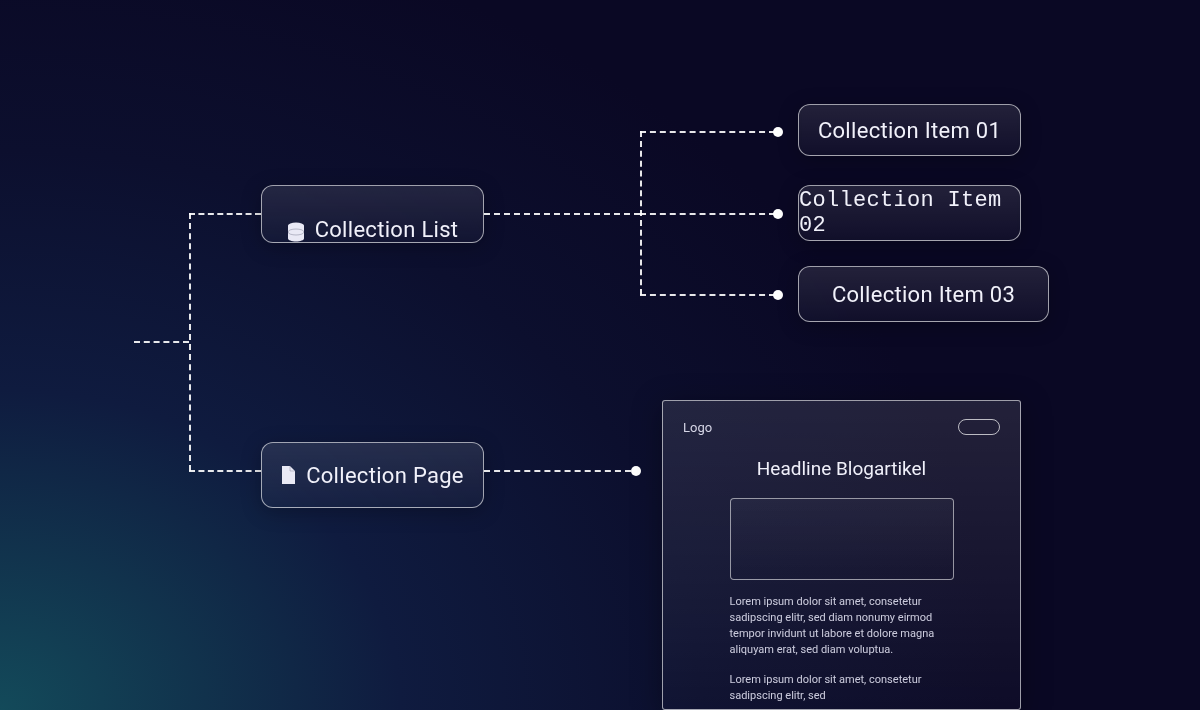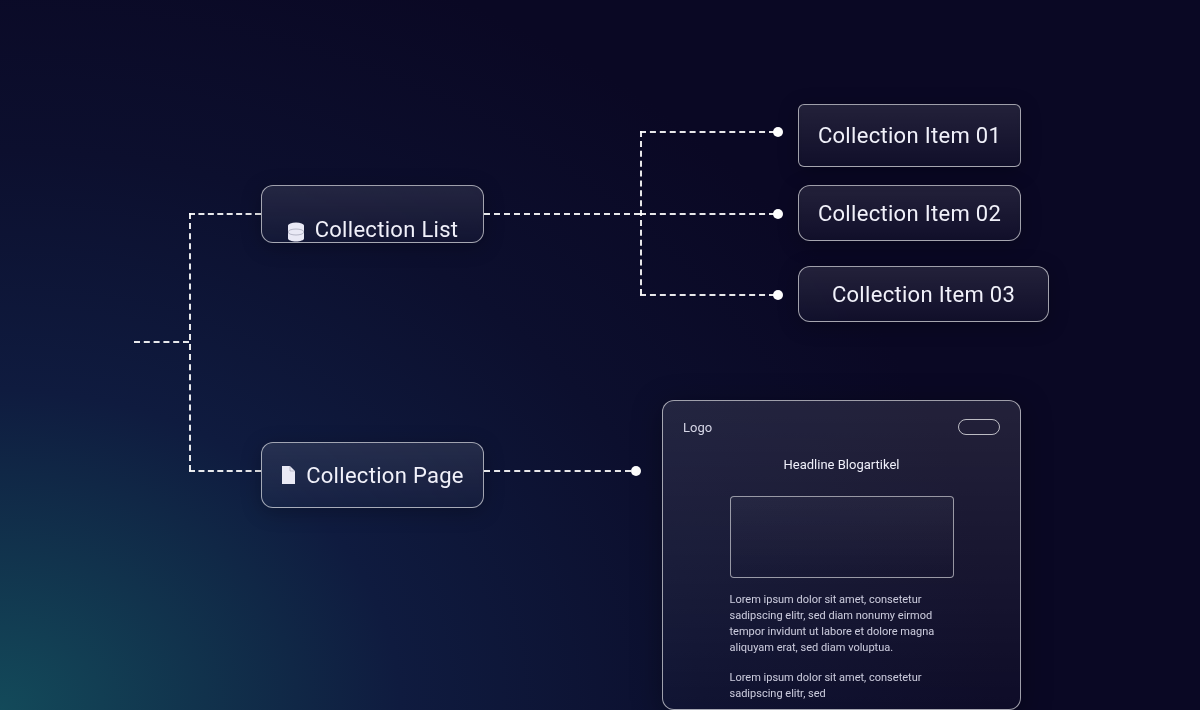--- a/index.html
+++ b/index.html
@@ -42,44 +42,44 @@
     position: absolute;
     width: 10px; height: 10px;
     border-radius: 50%;
     background: #fff;
   }
 
   
   .page-card {
     position: absolute;
     border: 1.5px solid rgba(255,255,255,0.6);
-    border-radius: 12px;
+    border-radius: 3px;
     background: linear-gradient(180deg, rgba(255,255,255,0.10) 0%, rgba(255,255,255,0.02) 100%);
     padding: 18px 20px 0 20px;
     box-shadow: 0 6px 30px rgba(0,0,0,0.35);
     overflow: hidden;
   }
   .page-header {
     display: flex;
     justify-content: space-between;
     align-items: center;
     margin-bottom: 22px;
   }
   .page-logo { font-size: 13px; color: #d6d6e6; font-weight: 400; }
   .page-pill {
     width: 42px; height: 16px;
     border: 1.5px solid rgba(255,255,255,0.7);
     border-radius: 10px;
   }
   .page-headline {
     text-align: center;
-    font-size: 13px;
+    font-size: 19px;
     font-weight: 400;
     color: #f0f0fa;
-    margin-bottom: 24px;
+    margin-bottom: 18px;
   }
   .page-hero {
     width: 224px; height: 82px;
     margin: 0 auto 14px auto;
     border: 1.2px solid rgba(255,255,255,0.55);
     border-radius: 4px;
     background: linear-gradient(180deg, rgba(255,255,255,0.04), rgba(255,255,255,0.00));
   }
   .page-body {
     width: 224px;
@@ -125,24 +125,24 @@
 
 <div class="seg h" style="left:640px; top:131px; width:135px;"></div>
 <div class="dot" style="left:773px; top:127px;"></div>
 
 <div class="seg h" style="left:640px; top:213px; width:135px;"></div>
 <div class="dot" style="left:773px; top:209px;"></div>
 
 <div class="seg h" style="left:640px; top:294px; width:135px;"></div>
 <div class="dot" style="left:773px; top:290px;"></div>
 
-<div class="node" style="left:798px; top:104px; width:223px; height:63px;border-radius:6px;">
+<div class="node" style="left:798px; top:104px; width:223px; height:52px;">
   <span>Collection Item 01</span>
 </div>
-<div class="node" style="left:798px; top:185px; width:223px; height:56px;">
+<div class="node" style="left:798px; top:185px; width:223px; height:56px;font-family:Liberation Mono, monospace;">
   <span>Collection Item 02</span>
 </div>
 <div class="node" style="left:798px; top:266px; width:251px; height:56px;">
   <span>Collection Item 03</span>
 </div>
 
 <div class="seg h" style="left:484px; top:470px; width:147px;"></div>
 <div class="dot" style="left:631px; top:466px;"></div>
 
 <div class="page-card" style="left:662px; top:400px; width:359px; height:310px;">

